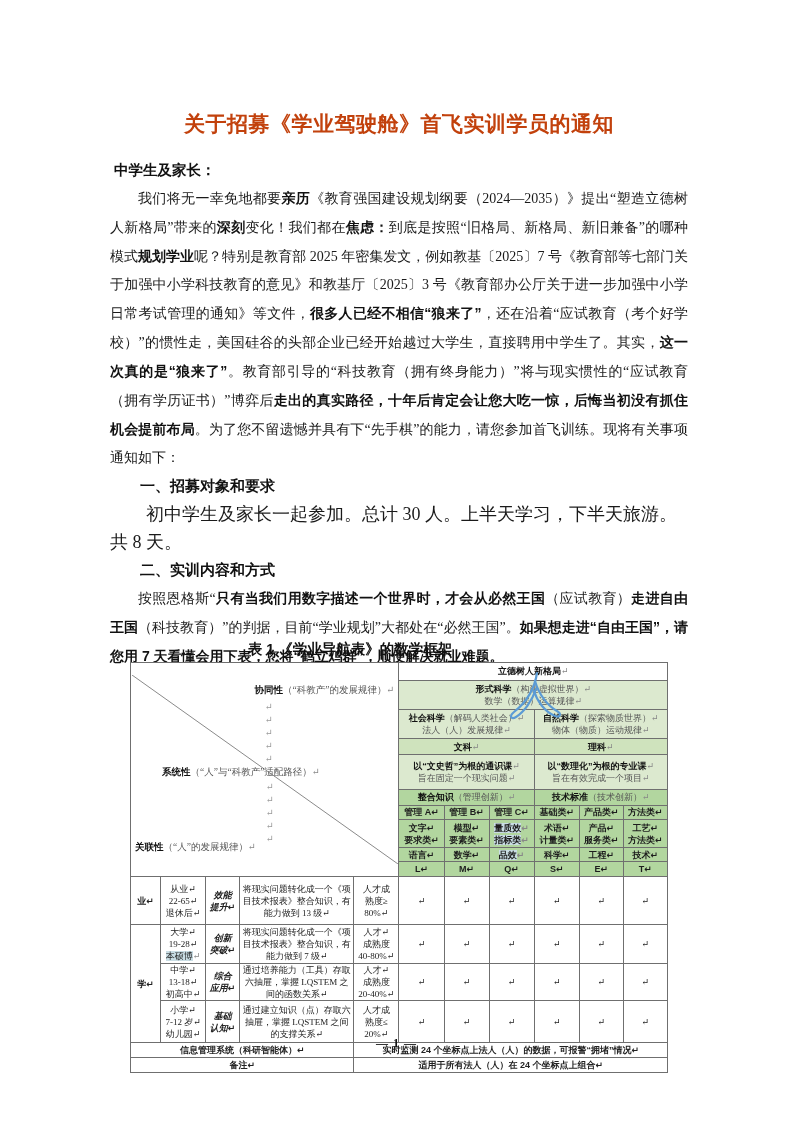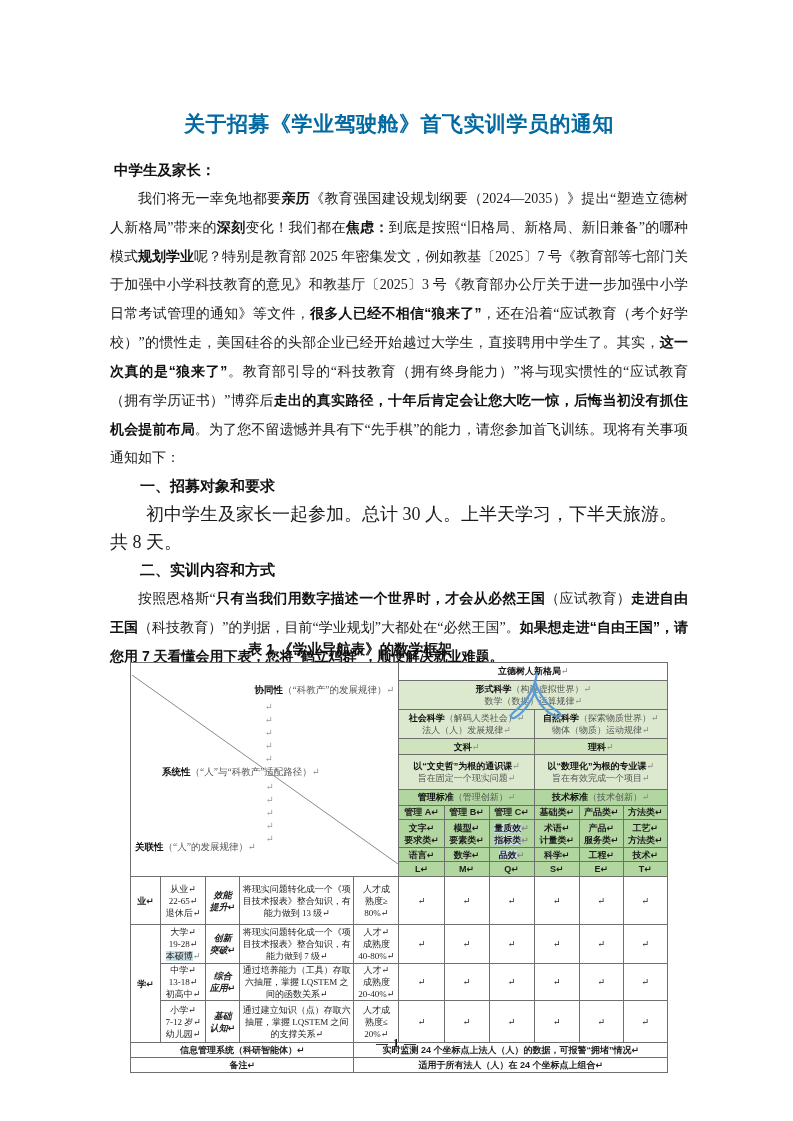--- a/index.html
+++ b/index.html
@@ -6,21 +6,21 @@
   .page{position:relative;width:793px;height:1121px;background:#fff;overflow:hidden;
         font-family:"Liberation Serif","DejaVu Serif",serif;color:#1a1a1a;}
   .content{position:absolute;left:110px;top:90px;width:578px;}
   
   .red-header{color:#d80000;border-bottom:3px solid #d80000;padding-bottom:3px;width:602px;
               white-space:nowrap;line-height:30px;}
   .hp1{font-family:"Liberation Sans","DejaVu Sans",sans-serif;font-weight:bold;font-size:23px;letter-spacing:.5px;}
   .hp2{font-family:"Liberation Serif","DejaVu Serif",serif;font-weight:600;font-size:24px;letter-spacing:1px;}
   .hp3{font-family:"Liberation Sans","DejaVu Sans",sans-serif;font-weight:bold;font-size:23px;}
   .title{margin:20px 0 0 0;text-align:center;font-family:"Liberation Sans","DejaVu Sans",sans-serif;
-         font-weight:bold;font-size:21px;color:#0369a1;letter-spacing:.5px;}
+         font-weight:bold;font-size:21px;color:#c2410c;letter-spacing:.5px;}
   .greeting{margin:18px 0 0 4px;font-size:14.5px;line-height:28px;}
   p.para{margin:0;font-size:14px;line-height:28px;text-align:justify;text-indent:2em;}
   p.plain{margin:0;font-size:18px;line-height:28px;text-indent:2em;}
   p.heading{margin:0;font-size:15px;line-height:28px;text-indent:2em;}
   .b{font-family:"Liberation Sans","DejaVu Sans",sans-serif;font-weight:bold;color:#111;}
   .p{color:#555;font-weight:normal;}
   .g{color:#888;}
   .hl{background:#c9dde4;}
   
   .table-wrap{position:absolute;left:130px;top:640px;width:440px;}
@@ -139,21 +139,21 @@
         <td class="lg2" colspan="3"><span class="b">文科</span><span class="g">↵</span></td>
         <td class="lg2" colspan="3"><span class="b">理科</span><span class="g">↵</span></td>
       </tr>
       <tr class="r5">
         <td class="lg" colspan="3"><span class="b">以“文史哲”为根的通识课</span><span class="g">↵
 </span><span class="p">旨在固定一个现实问题</span><span class="g">↵</span></td>
         <td class="lg" colspan="3"><span class="b">以“数理化”为根的专业课</span><span class="g">↵
 </span><span class="p">旨在有效完成一个项目</span><span class="g">↵</span></td>
       </tr>
       <tr class="r6">
-        <td class="mg" colspan="3"><span class="b">管理标准</span><span class="p">（管理创新）</span><span class="g">↵</span></td>
+        <td class="mg" colspan="3"><span class="b">整合知识</span><span class="p">（管理创新）</span><span class="g">↵</span></td>
         <td class="mg" colspan="3"><span class="b">技术标准</span><span class="p">（技术创新）</span><span class="g">↵</span></td>
       </tr>
       <tr class="r7 hrow">
         <td class="mg">管理 A↵</td>
         <td class="mg">管理 B↵</td>
         <td class="mg">管理 C↵</td>
         <td class="mg">基础类↵</td>
         <td class="mg">产品类↵</td>
         <td class="mg">方法类↵</td>
       </tr>

